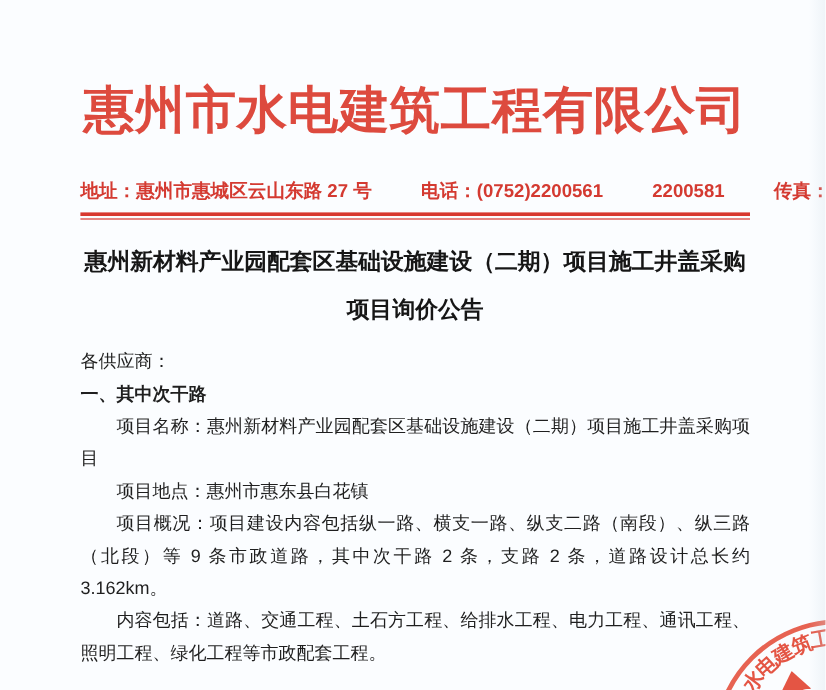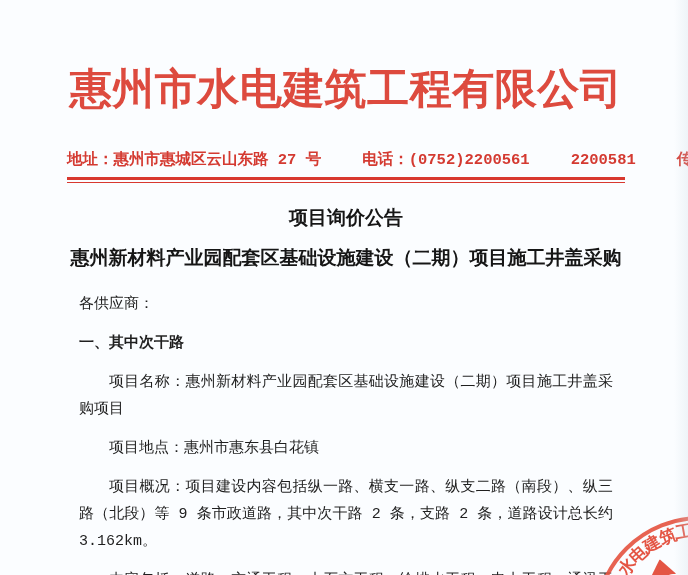--- a/index.html
+++ b/index.html
@@ -1,21 +1,21 @@
 <!DOCTYPE html>
 <html><head>
 <meta charset="utf-8">
 <style>
   html,body { margin:0; padding:0; }
   .page {
     position:relative;
     width:688px; height:575px;
     background:#fbfdff;
     overflow:hidden;
-    font-family:Liberation Mono, monospace;
+    font-family:Liberation Sans, sans-serif;
   }
   
   .page::after {
     content:""; position:absolute; top:0; right:0; width:14px; height:100%;
     background:linear-gradient(to right, rgba(205,220,230,0), rgba(205,220,230,0.28));
     pointer-events:none;
   }
   .content { position:absolute; left:67px; top:0; width:558px; }
 
   .company-name {
@@ -41,21 +41,21 @@
     margin-top:16px;
     text-align:center;
     font-size:19px; font-weight:bold; color:#161616;
     line-height:40px;
   }
   .doc-body {
     margin-top:9px;
     font-size:15px; line-height:27px; color:#1f1f1f;
     text-align:justify;
   }
-  .doc-body p { margin:12px; text-indent:2em; }
+  .doc-body p { margin:0; text-indent:2em; }
   .doc-body p.no-indent { text-indent:0; }
   .doc-body p.heading { text-indent:0; font-weight:600; }
 
   
   .seal { position:absolute; left:594px; top:516px; width:212px; height:212px; }
   .seal-ring {
     position:absolute; inset:0;
     border:4px solid rgba(228,77,58,0.88);
     border-radius:50%;
     box-sizing:border-box;
@@ -92,22 +92,22 @@
       <span>地址：惠州市惠城区云山东路 27 号</span>
       <span>电话：(0752)2200561</span>
       <span>2200581</span>
       <span>传真：3954083</span>
     </div>
 
     <div class="rule-thick"></div>
     <div class="rule-thin"></div>
 
     <div class="doc-title">
+      <div>惠州新材料产业园配套区基础设施建设（二期）项目施工井盖采购</div>
       <div>项目询价公告</div>
-      <div>惠州新材料产业园配套区基础设施建设（二期）项目施工井盖采购</div>
     </div>
 
     <div class="doc-body">
       <p class="no-indent">各供应商：</p>
       <p class="heading">一、其中次干路</p>
       <p>项目名称：惠州新材料产业园配套区基础设施建设（二期）项目施工井盖采购项目</p>
       <p>项目地点：惠州市惠东县白花镇</p>
       <p>项目概况：项目建设内容包括纵一路、横支一路、纵支二路（南段）、纵三路（北段）等 9 条市政道路，其中次干路 2 条，支路 2 条，道路设计总长约 3.162km。</p>
       <p>内容包括：道路、交通工程、土石方工程、给排水工程、电力工程、通讯工程、照明工程、绿化工程等市政配套工程。</p>
     </div>

